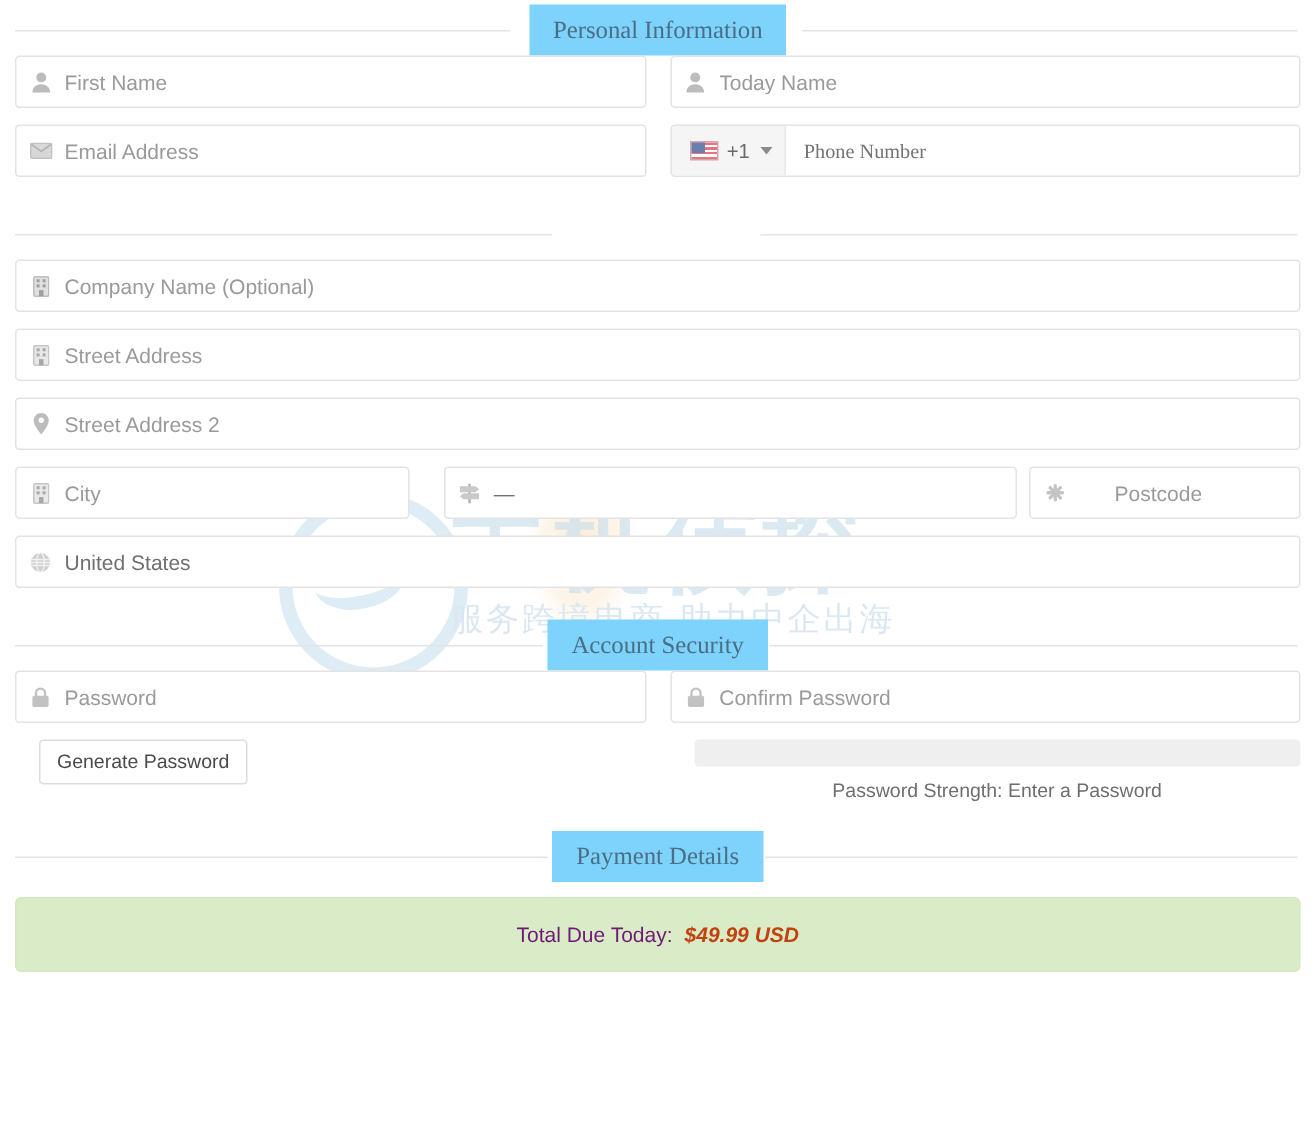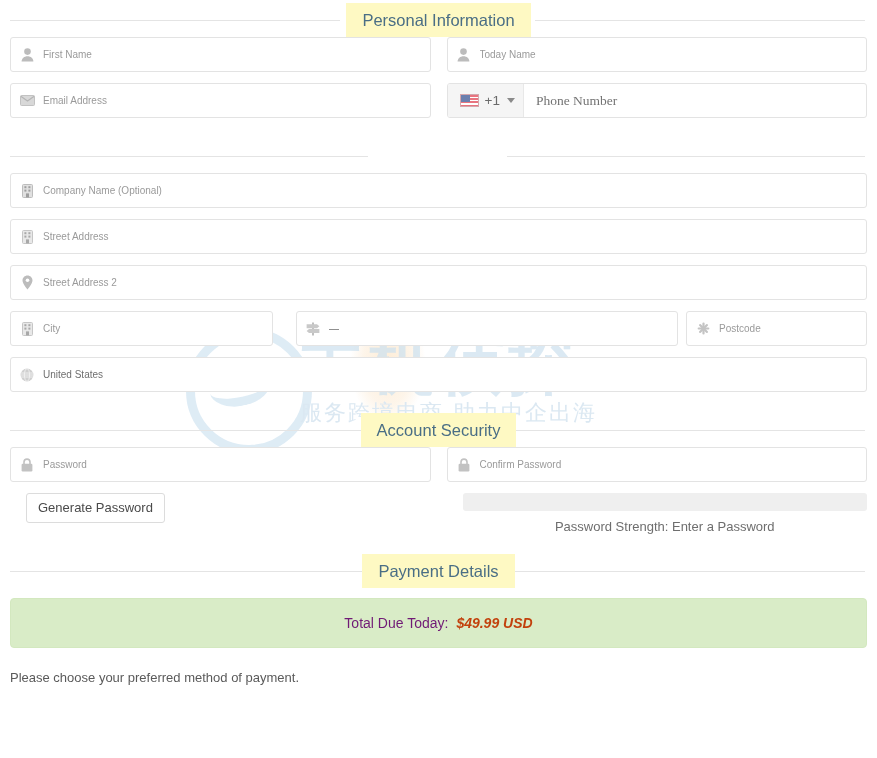--- a/index.html
+++ b/index.html
@@ -105,26 +105,26 @@
     position: absolute;
     top: 50%;
     height: 1px;
     background: #e4e4e4;
   }
   .legend .rule.left  { left: 10px; }
   .legend .rule.right { right: 12px; }
   .legend .legend-text {
     position: relative;
     display: inline-block;
-    background: #fef9c3;
+    background: #7dd3fc;
     padding: 0 16px;
     color: #4a6e85;
     font-size: 16.5px;
     line-height: 34px;
-    font-family: Liberation Sans, sans-serif;
+    font-family: Liberation Serif, serif;
   }
 
   .row {
     position: relative;
     margin: 0 10px 11px 10px;
     display: flex;
     gap: 16px;
   }
 
   .field {
@@ -142,21 +142,21 @@
   .field .ficon {
     width: 32px;
     min-width: 32px;
     display: flex;
     align-items: center;
     justify-content: center;
     color: #bcbcbc;
   }
   .field .ftext {
     color: #9a9a9a;
-    font-size: 10px;
+    font-size: 14px;
     white-space: nowrap;
     overflow: hidden;
     text-overflow: ellipsis;
     padding-right: 8px;
     font-family: "Liberation Sans", sans-serif;
   }
   .field .ftext.filled { color: #6f6f6f; }
 
   svg.ic { display: block; }
 
@@ -208,21 +208,21 @@
     padding-left: 12px;
     font-family: Liberation Serif, serif;
   }
 
   
   .row.addr3 { gap: 0; text-align: right; }
   .addr3 .city-f  { flex: 0 0 263px; }
   .addr3 .spacer1 { flex: 0 0 23px; }
   .addr3 .state-f { flex: 0 0 382px; background:#fff; }
   .addr3 .spacer2 { flex: 0 0 8px; }
-  .addr3 .post-f  { flex: 0 0 181px; }
+  .addr3 .post-f  { flex: 0 0 181px; gap: 24px; }
 
   
   .sec-row {
     position: relative;
     margin: 0 10px;
     display: flex;
     gap: 16px;
     align-items: flex-start;
   }
   .col { flex: 1 1 0; margin-left: 16px; }
@@ -503,15 +503,14 @@
     <span class="legend-text">Payment Details</span>
   </div>
 
   <div style="height:10px"></div>
 
   <div class="total-box">
     <span class="total-label">Total Due Today:</span>
     <span class="total-amount">$49.99 USD</span>
   </div>
 
-  <div class="pay-note">Please choose your preferred method of payment.</div>
 
 </div>
 
 </body></html>

